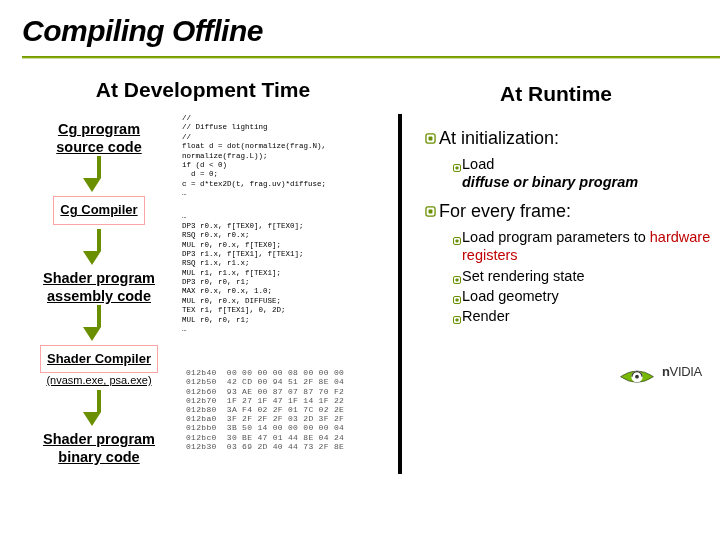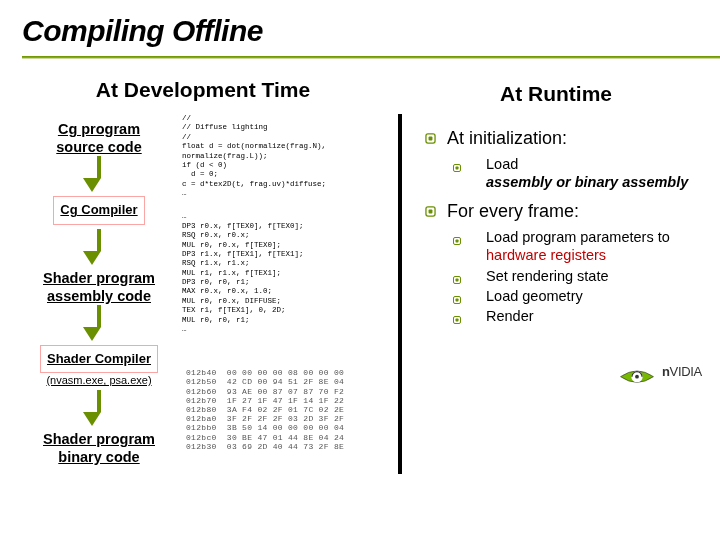--- a/index.html
+++ b/index.html
@@ -20,24 +20,24 @@
   .flowbox { font-size: 14.5px; font-weight: 700; color: #000; text-align: center; line-height: 1.25; }
   .flowbox.framed { border: 1px solid #fca5a5; padding: 5px 6px; font-size: 13px; }
   .flowcaption { font-size: 11px; color: #000; text-align: center; margin-top: 1px; }
   .arrow-shaft { width: 4px; height: 22px; background: #6a8f00; }
   .arrow-head { width: 0; height: 0; border-left: 9px solid transparent; border-right: 9px solid transparent; border-top: 14px solid #6a8f00; position: relative; left: -7px; }
   .arrowwrap { display: flex; flex-direction: column; align-items: center; margin: 0 0 4px; }
   .codecol { position: absolute; left: 182px; top: 36px; width: 206px; }
   .code { font-family: "Courier New", monospace; font-size: 7.5px; line-height: 1.25; color: #000; white-space: pre; }
   .hexblock { font-family: "Courier New", monospace; font-size: 8px; line-height: 1.15; color: #555; letter-spacing: 0.3px; white-space: pre; margin-top: 4px; margin-left: 4px; }
   .bullets { list-style: none; }
-  .li1 { display: flex; align-items: flex-start; gap: 10px; margin-bottom: 6px; }
+  .li1 { display: flex; align-items: flex-start; gap: 2px; margin-bottom: 6px; }
   .li1 > .dot { width: 13px; height: 13px; margin-top: 3px; flex-shrink: 0; }
   .li1-text { font-size: 18px; color: #000; font-weight: 400; }
-  .li2 { display: flex; align-items: flex-start; gap: 24px; margin: 2px 0 2px 28px; }
+  .li2 { display: flex; align-items: flex-start; gap: 0; margin: 2px 0 2px 28px; }
   .li2 > .dot { width: 10px; height: 10px; margin-top: 4px; flex-shrink: 0; }
   .li2-text { font-size: 14.5px; color: #000; line-height: 1.25; }
   .li2-text .hw { color: #c00000; }
   .li2-text .em { font-style: italic; font-weight: 700; }
   .logo { position: absolute; right: 18px; bottom: 10px; display: flex; gap: 6px; }
   .logo-eye { width: 38px; height: 26px; position: relative; }
   .logo-text { font-family: Arial, sans-serif; font-size: 13px; letter-spacing: -0.3px; color: #333; }
   .gap1 { height: 4px;}
 </style>
 </head>
@@ -139,21 +139,21 @@
           </span>
           <span class="li1-text">At initialization:</span>
         </li>
         <li class="li2">
           <span class="dot">
             <svg viewBox="0 0 20 20">
                 <rect x="3" y="3" width="14" height="14" rx="3" fill="#fff" stroke="#6a8f00" stroke-width="2"></rect>
                 <rect x="7" y="7" width="6" height="6" rx="1.5" fill="#6a8f00"></rect>
               </svg>
           </span>
-          <span class="li2-text"><span>Load</span><br><span class="em">assembly or binary assembly</span></span>
+          <span class="li2-text"><span>Load</span><br><span class="em">diffuse or binary program</span></span>
         </li>
 
         <li class="li1" style="margin-top:10px;">
           <span class="dot">
             <svg viewBox="0 0 20 20">
                 <rect x="3" y="3" width="14" height="14" rx="3" fill="#fff" stroke="#6a8f00" stroke-width="2"></rect>
                 <rect x="7" y="7" width="6" height="6" rx="1.5" fill="#6a8f00"></rect>
               </svg>
           </span>
           <span class="li1-text">For every frame:</span>

